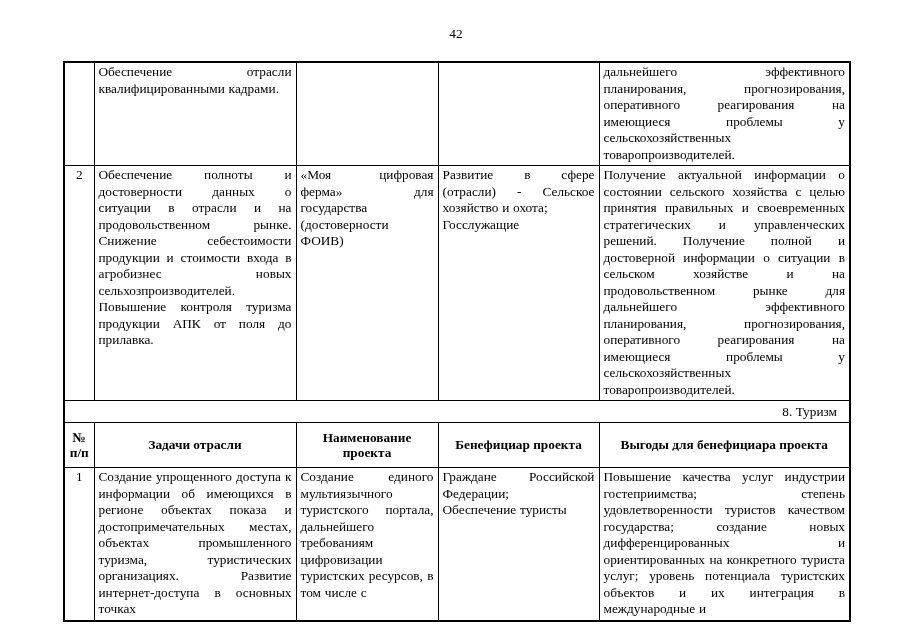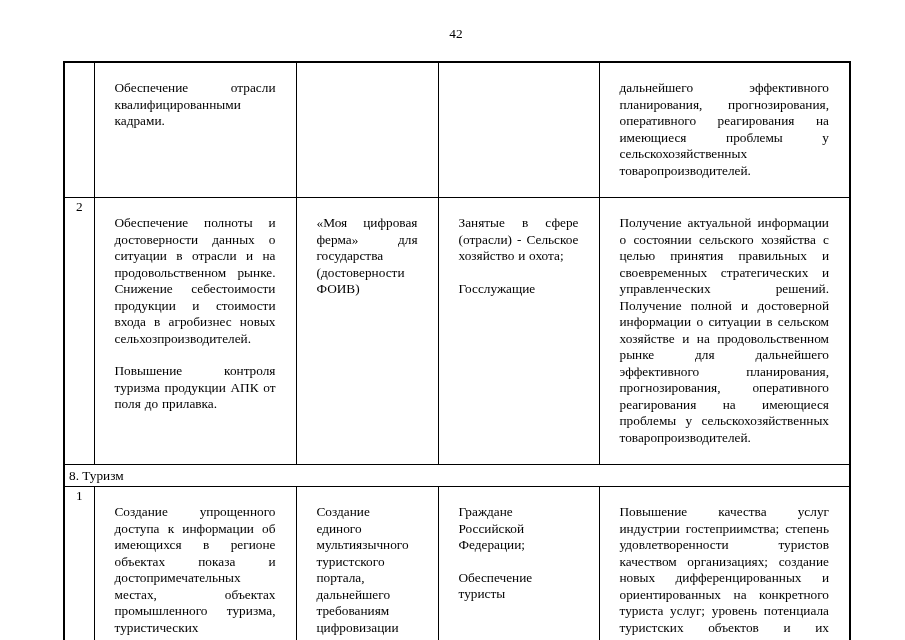--- a/index.html
+++ b/index.html
@@ -31,29 +31,29 @@
     border: 2px solid #000;
   }
   table.doc-table td {
     border: 1px solid #000;
     vertical-align: top;
     padding: 1px 4px 2px 4px;
     font-size: 13.3px;
     line-height: 16.5px;
     overflow: hidden;
   }
-  td p { margin: 16px; text-align: justify; text-align-last: left; word-spacing: 0.5px; }
+  td p { margin: 0; text-align: justify; text-align-last: left; word-spacing: 0.5px; }
   td.c-num { text-align: center; }
   tr.row-cont td { height: 85px; }
   tr.row-2 td { height: 226px; }
   tr.section-row td {
     height: 19px;
-    text-align: left;
+    text-align: right;
     vertical-align: middle;
-    padding: 1px 4px;
+    padding: 1px 12px;
     line-height: 15px;
   }
   tr.header-row td {
     height: 40px;
     text-align: center;
     vertical-align: middle;
     font-weight: bold;
     line-height: 15.5px;
     padding: 2px 4px;
   }
@@ -90,44 +90,51 @@
     <tr class="row-2">
       <td class="c-num">2</td>
       <td>
         <p>Обеспечение полноты и достоверности данных о ситуации в отрасли и на продовольственном рынке. Снижение себестоимости продукции и стоимости входа в агробизнес новых сельхозпроизводителей.</p>
         <p>Повышение контроля туризма продукции АПК от поля до прилавка.</p>
       </td>
       <td>
         <p>«Моя цифровая ферма» для государства (достоверности ФОИВ)</p>
       </td>
       <td>
-        <p>Занятые в сфере (отрасли) - Сельское хозяйство и охота;</p>
+        <p>Развитие в сфере (отрасли) - Сельское хозяйство и охота;</p>
         <p>Госслужащие</p>
       </td>
       <td>
         <p>Получение актуальной информации о состоянии сельского хозяйства с целью принятия правильных и своевременных стратегических и управленческих решений. Получение полной и достоверной информации о ситуации в сельском хозяйстве и на продовольственном рынке для дальнейшего эффективного планирования, прогнозирования, оперативного реагирования на имеющиеся проблемы у сельскохозяйственных товаропроизводителей.</p>
       </td>
     </tr>
 
     <tr class="section-row">
       <td colspan="5">8. Туризм</td>
     </tr>
 
+    <tr class="header-row">
+      <td>№ п/п</td>
+      <td>Задачи отрасли</td>
+      <td>Наименование проекта</td>
+      <td>Бенефициар проекта</td>
+      <td>Выгоды для бенефициара проекта</td>
+    </tr>
 
     <tr class="row-t1">
       <td class="c-num">1</td>
       <td>
         <p>Создание упрощенного доступа к информации об имеющихся в регионе объектах показа и достопримечательных местах, объектах промышленного туризма, туристических организациях. Развитие интернет-доступа в основных точках</p>
       </td>
       <td>
         <p>Создание единого мультиязычного туристского портала, дальнейшего требованиям цифровизации туристских ресурсов, в том числе с</p>
       </td>
       <td>
         <p>Граждане Российской Федерации;</p>
         <p>Обеспечение туристы</p>
       </td>
       <td>
-        <p>Повышение качества услуг индустрии гостеприимства; степень удовлетворенности туристов качеством организациях; создание новых дифференцированных и ориентированных на конкретного туриста услуг; уровень потенциала туристских объектов и их интеграция в международные и</p>
+        <p>Повышение качества услуг индустрии гостеприимства; степень удовлетворенности туристов качеством государства; создание новых дифференцированных и ориентированных на конкретного туриста услуг; уровень потенциала туристских объектов и их интеграция в международные и</p>
       </td>
     </tr>
   </tbody>
     </table>
 </div>
 
 </body></html>

